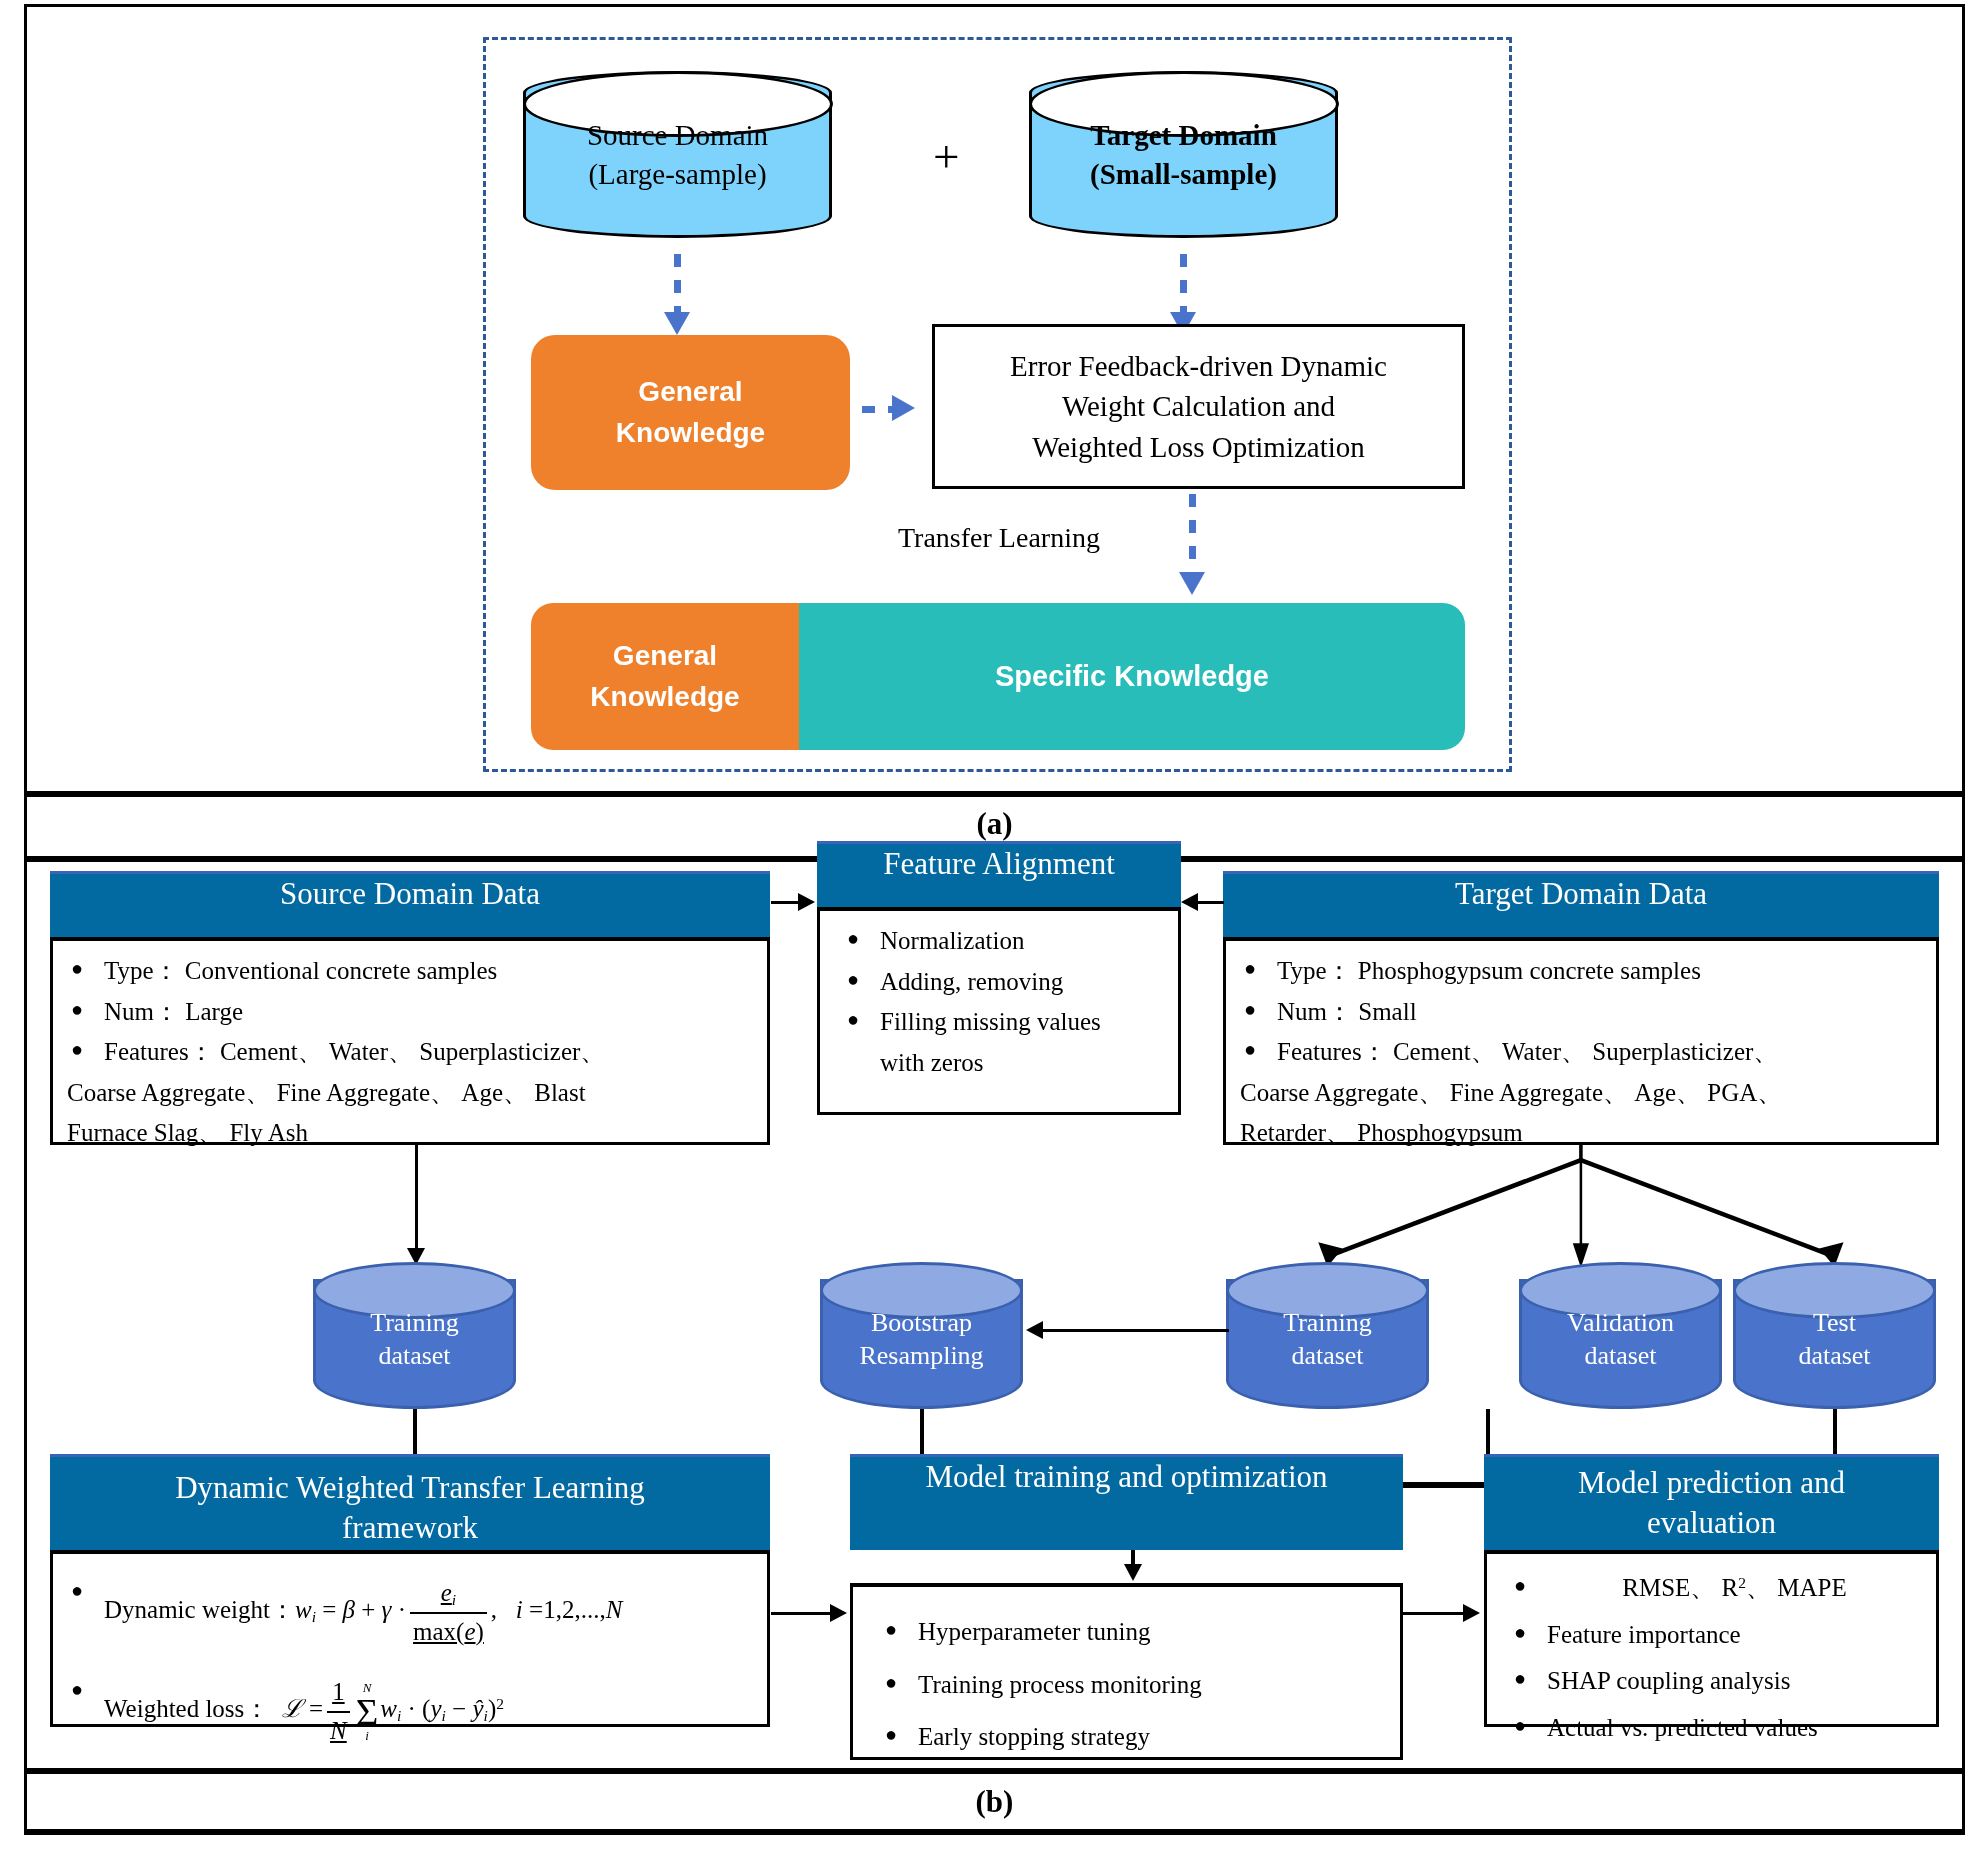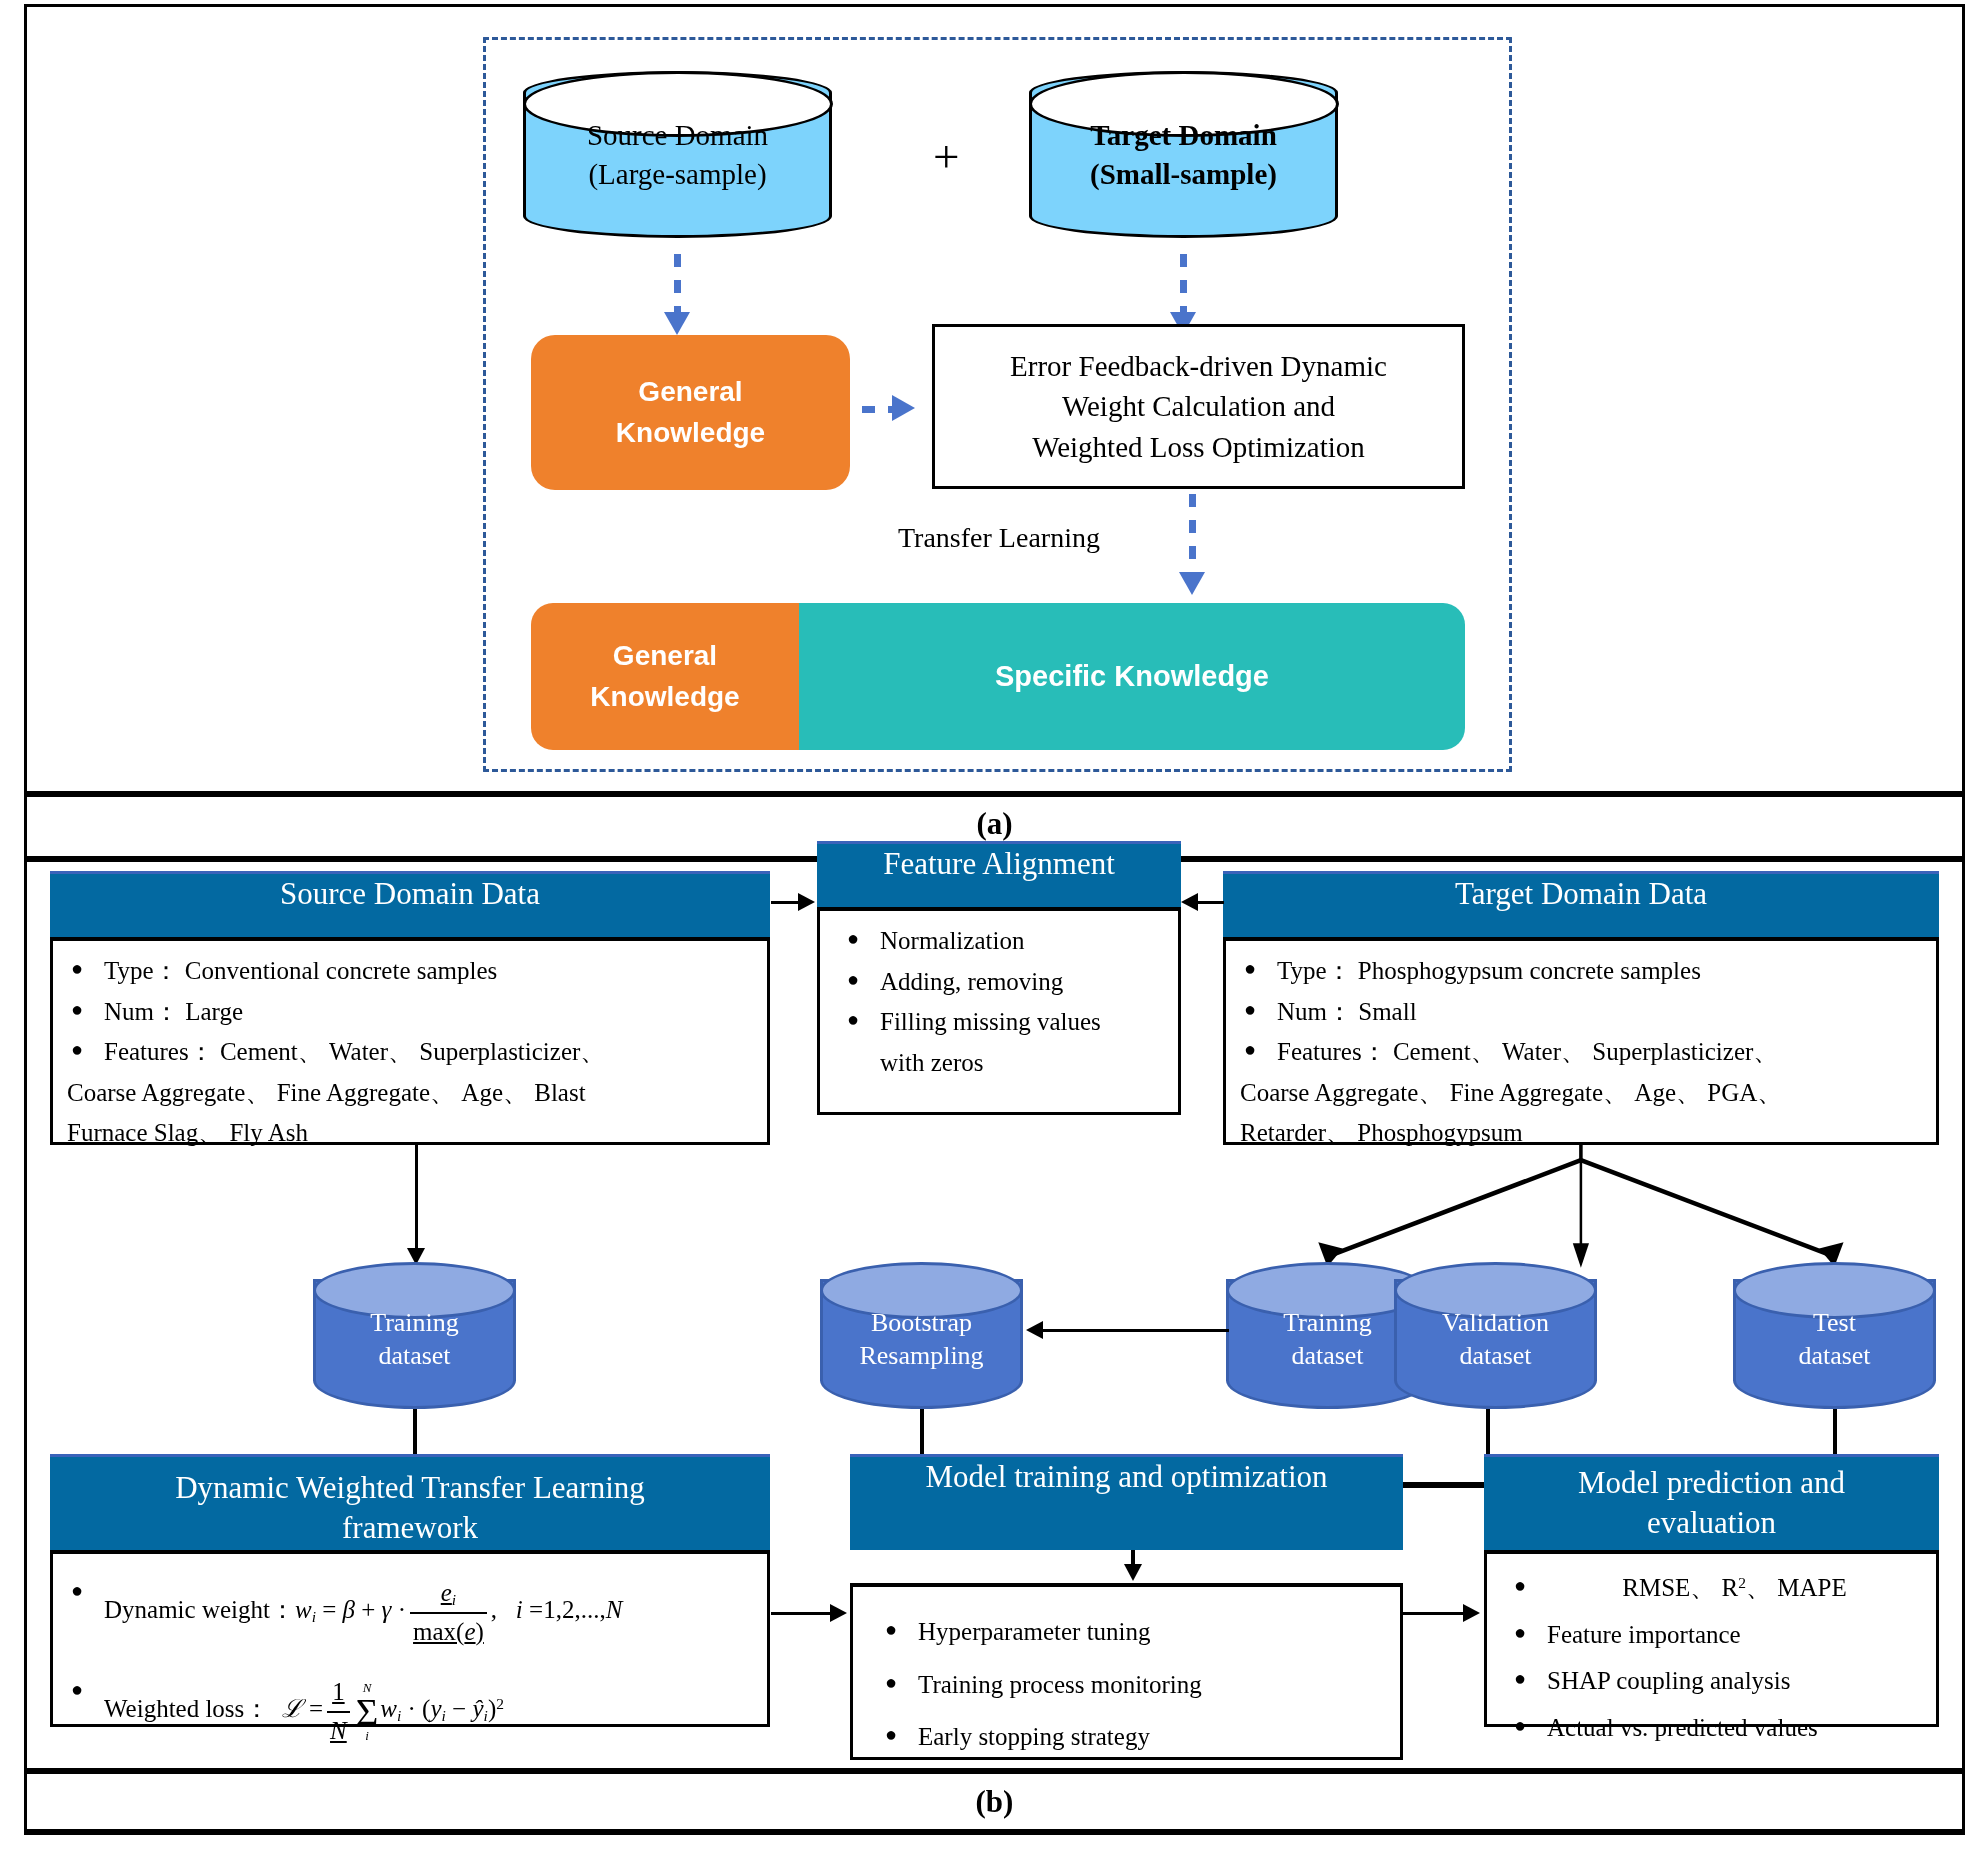--- a/index.html
+++ b/index.html
@@ -291,21 +291,21 @@
 
 <div class="dcyl" style="left:1226px; top:1262px; width:203px; height:147px;">
   <div class="body"></div>
   <div class="cap"></div>
   <div class="txt">
     <div>Training</div>
     <div>dataset</div>
   </div>
 </div>
 
-<div class="dcyl" style="left:1394px; top:1262px; width:203px; height:147px;">
+<div class="dcyl" style="left:1519px; top:1262px; width:203px; height:147px;">
   <div class="body"></div>
   <div class="cap"></div>
   <div class="txt">
     <div>Validation</div>
     <div>dataset</div>
   </div>
 </div>
 
 <div class="dcyl" style="left:1733px; top:1262px; width:203px; height:147px;">
   <div class="body"></div>

